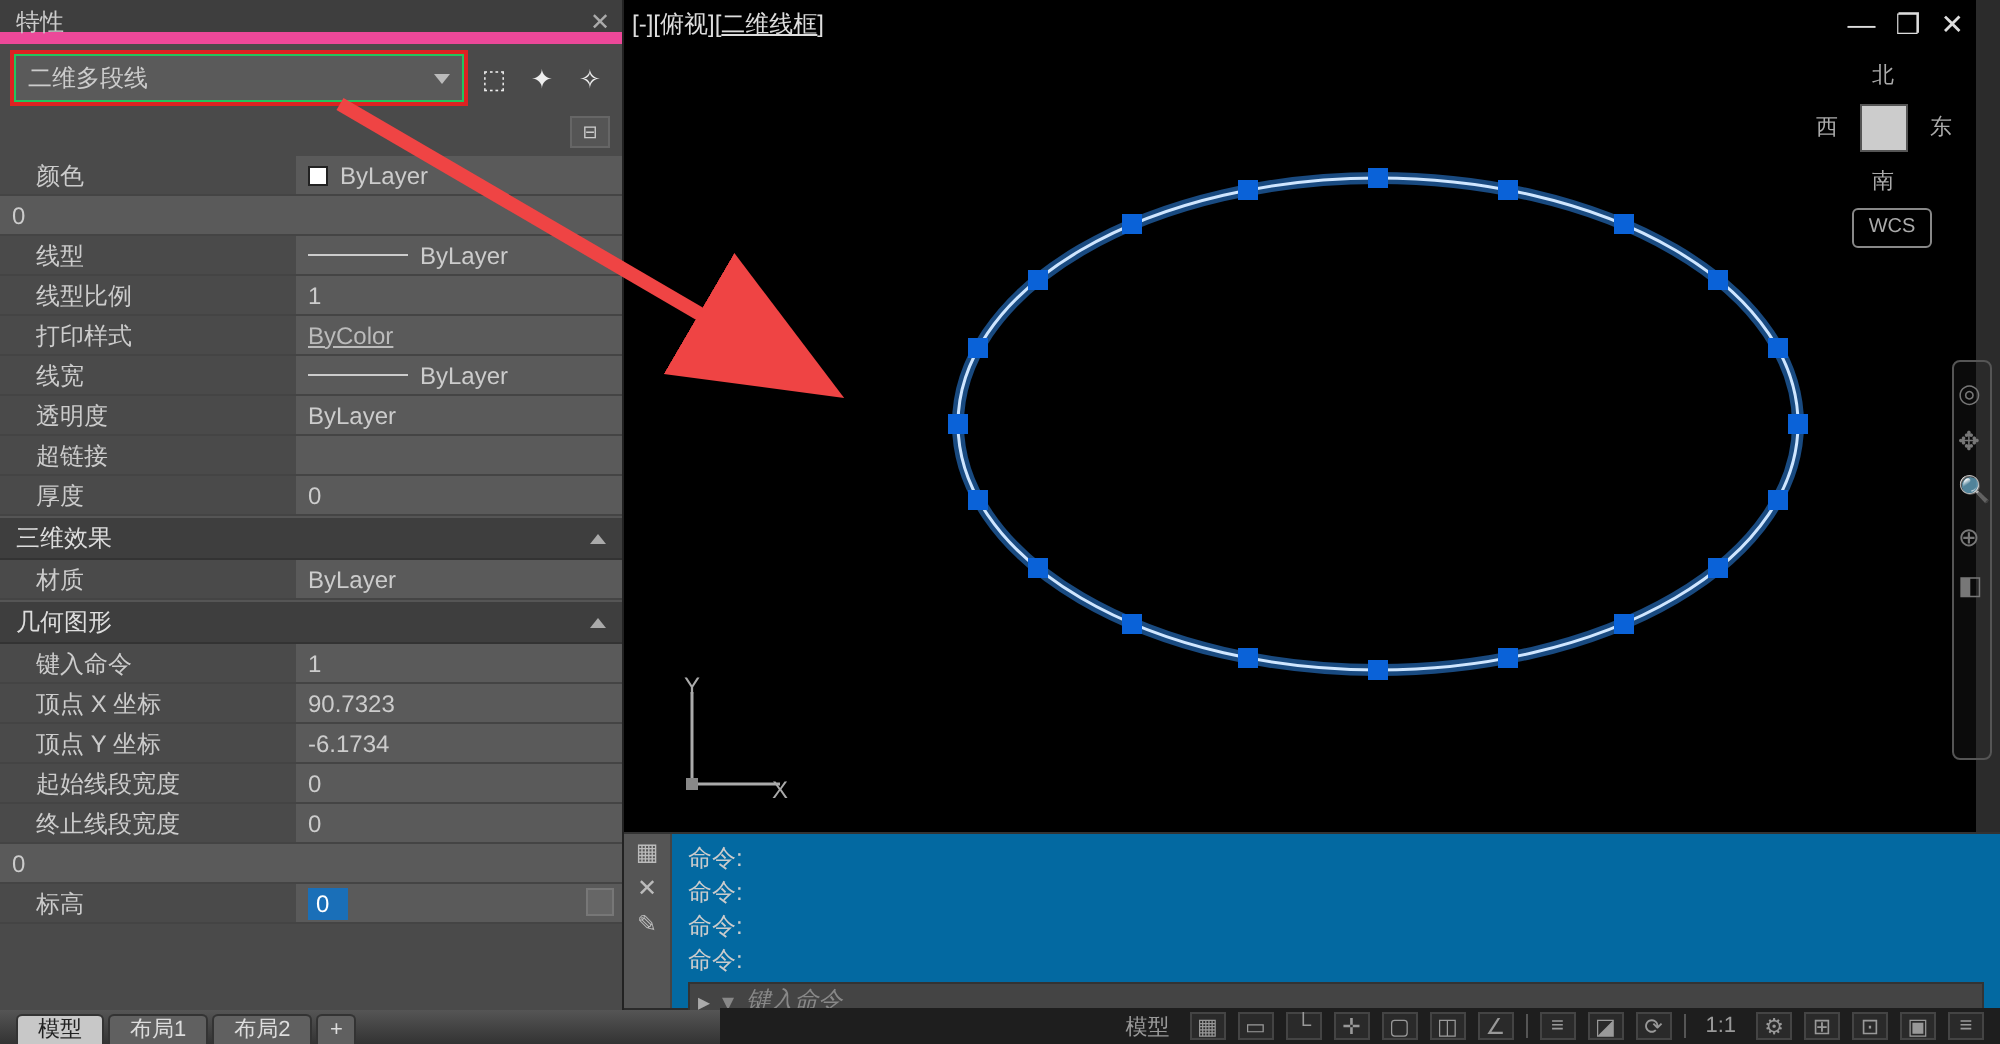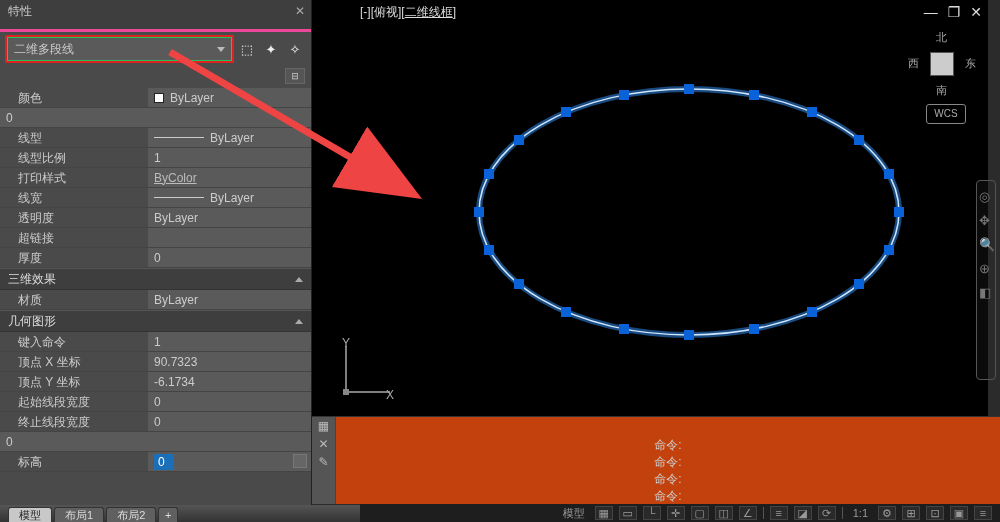--- a/index.html
+++ b/index.html
@@ -12,25 +12,25 @@
     overflow: hidden;
     position: relative;
   }
   .panel {
     position: absolute; left: 0; top: 0;
     width: 312px; height: 505px;
     background: #4a4a4a;
     border-right: 1px solid #222;
   }
   .panel-title {
-    height: 32px; line-height: 22px;
+    height: 22px; line-height: 22px;
     padding-left: 8px;
     background: #3e3e3e;
     color: #ccc; font-size: 12px;
-    border-bottom: 3px solid #ec4899;
+    border-bottom: 6px solid #ec4899;
     position: relative;
   }
   .panel-title .x {
     position: absolute; right: 6px; top: 0;
     color: #aaa; cursor: pointer;
   }
   .selector-row {
     height: 34px;
     background: #4a4a4a;
     display: flex; align-items: center;
@@ -132,21 +132,21 @@
   }
 
   
   .canvas-area {
     position: absolute; left: 312px; top: 0;
     right: 12px; bottom: 106px;
     background: #000;
   }
   .canvas-title {
     position: absolute; left: 4px; top: 4px;
-    color: #ddd; font-size: 12px; margin-left: 44px;
+    color: #ddd; font-size: 12px;
   }
   .win-controls {
     position: absolute; right: 6px; top: 4px;
     display: flex; gap: 10px; color: #ddd; font-size: 14px;
   }
   .viewcube {
     position: absolute; right: 18px; top: 36px;
     width: 56px; height: 56px;
     display: flex; align-items: center; justify-content: center;
     color: #888; font-size: 11px;
@@ -204,25 +204,24 @@
     display: flex;
   }
   .cmd-gutter {
     width: 24px; background: #555;
     display: flex; flex-direction: column; align-items: center;
     padding-top: 2px; gap: 4px;
     border-right: 1px solid #444;
   }
   .cmd-gutter .g { color: #bbb; font-size: 12px; }
   .cmd-lines {
-    flex: 1; padding: 20px 8px;
-    background: #c2410c;
+    flex: 1; padding: 4px 8px;
+    background: #0369a1;
     display: flex; flex-direction: column;
     color: #ccc;
-    text-align: center;
   }
   .cmd-input-row {
     height: 22px; margin-top: 2px;
     background: #444; border: 1px solid #333;
     display: flex; align-items: center; padding: 0 4px;
   }
   .cmd-prompt {
     color: #aaa; margin-right: 6px;
   }
   .cmd-placeholder { color: #888; font-style: italic; }

